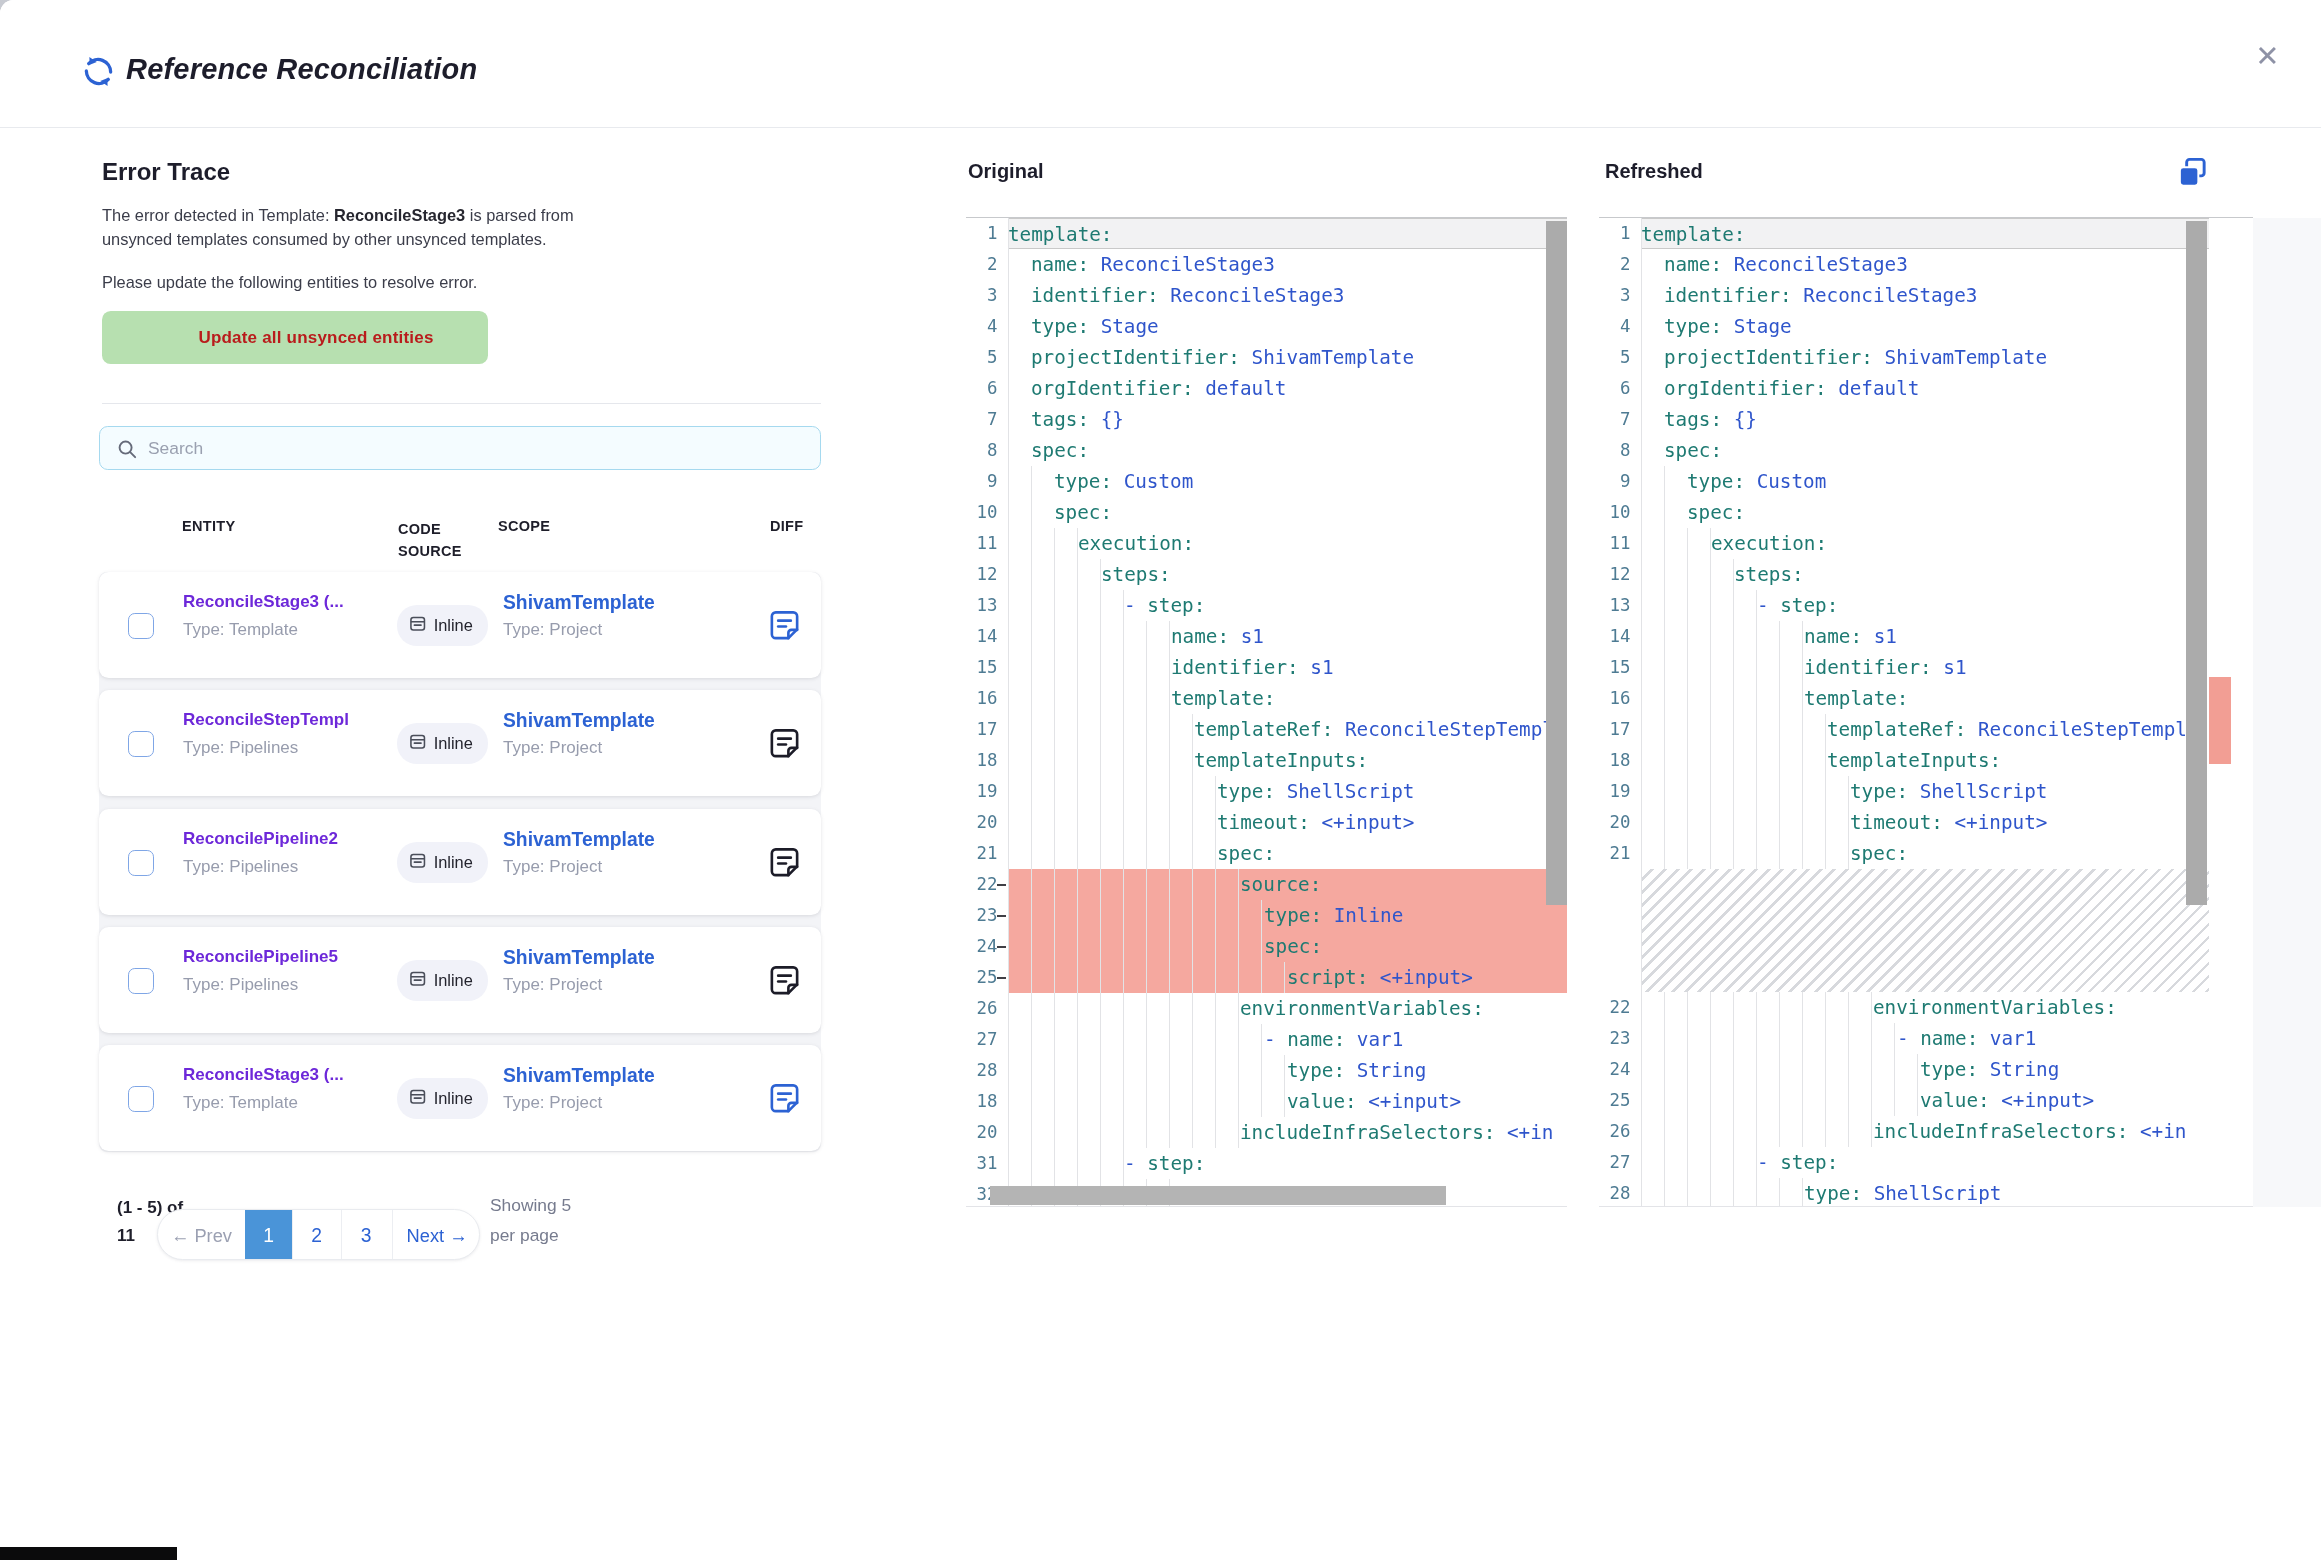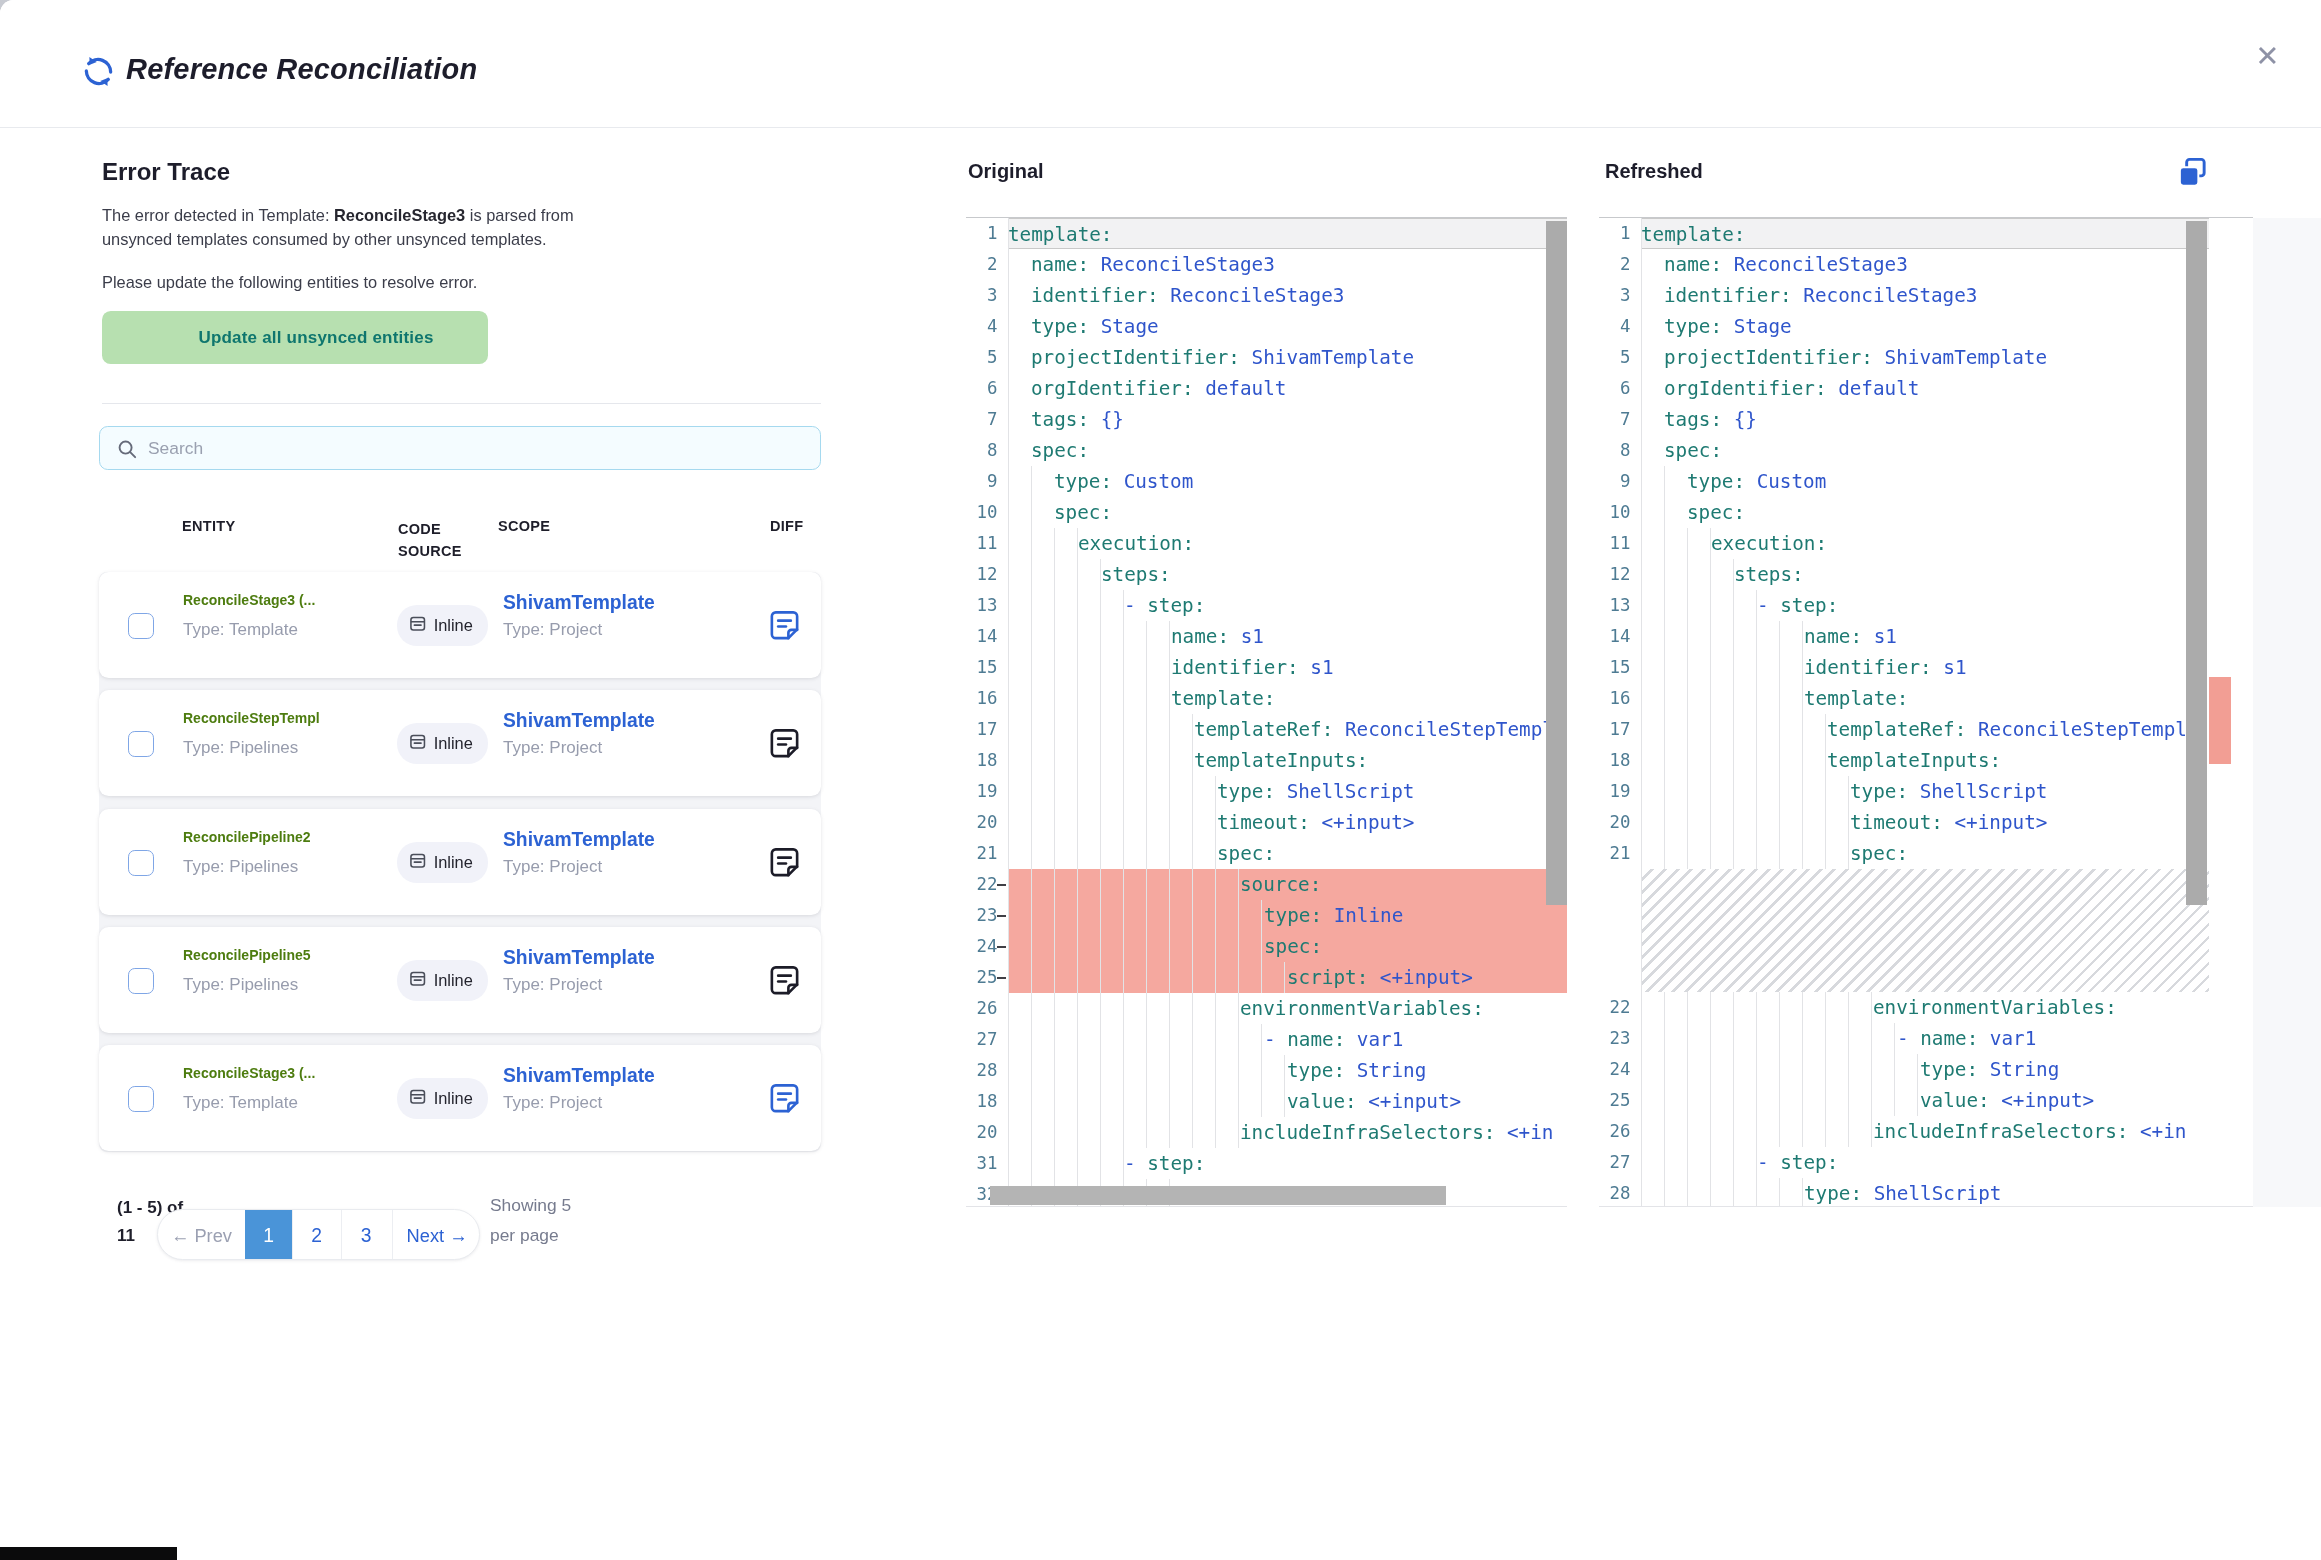--- a/index.html
+++ b/index.html
@@ -10,40 +10,40 @@
   .hdr .ricon{position:absolute;left:81px;top:54px;width:35px;height:35px;}
   .hdr .title{position:absolute;left:126px;top:53px;font-size:29px;font-weight:700;color:#1d1d2b;letter-spacing:0.2px;font-style:italic;}
   .hdr .close{position:absolute;left:2248px;top:37px;width:39px;height:39px;font-size:29px;color:#8e92a6;
     text-align:center;line-height:39px;cursor:pointer;}
   
   .sec-title{position:absolute;left:102px;top:158px;font-size:24px;font-weight:700;color:#1d1d2b;}
   .para{position:absolute;left:102px;top:203px;width:502px;font-size:16.4px;line-height:24px;color:#3b3d4a;}
   .para b{color:#26262f;}
   .note{position:absolute;left:102px;top:273px;width:502px;font-size:16.4px;color:#3b3d4a;}
   .upd-btn{position:absolute;left:102px;top:311px;width:386px;height:53px;border:none;border-radius:8.7px;
-    background:#b7e0b0;color:#0f766e;font-family:"Liberation Sans",sans-serif;font-size:17px;font-weight:700;letter-spacing:0.2px;padding-left:48px;}
+    background:#b7e0b0;color:#b91c1c;font-family:"Liberation Sans",sans-serif;font-size:17px;font-weight:700;letter-spacing:0.2px;padding-left:48px;}
   .divider{position:absolute;left:102px;top:403px;width:719px;height:1px;background:#e5e7ec;}
   .search{position:absolute;left:99px;top:426px;width:722px;height:44px;box-sizing:border-box;
     border:1.4px solid #a5d9ef;border-radius:8.7px;background:#f4fcff;}
   .search svg{position:absolute;left:17.4px;top:11.6px;}
   .search input{position:absolute;left:46px;top:3.9px;width:657px;height:33px;border:none;outline:none;background:transparent;
     font-family:"Liberation Sans",sans-serif;font-size:17.4px;color:#3b3d4a;}
   .search input::placeholder{color:#9aa0b0;}
   .thead span{position:absolute;font-size:14.5px;font-weight:700;color:#1e1e2a;letter-spacing:0.3px;}
   .th-entity{left:182px;top:518px;}
   .th-code{left:398px;top:518px;width:87px;line-height:22px;}
   .th-scope{left:498px;top:518px;}
   .th-diff{left:770px;top:518px;text-align:right;}
   
   .cards{position:absolute;left:99px;top:572px;width:722px;height:580px;background:#f3f4f7;border-radius:7.7px;}
   .card{position:absolute;left:0;width:722px;height:106px;background:#fff;border-radius:9.7px;
     box-shadow:0 1px 3.9px rgba(96,97,112,.18);}
   .cbx{position:absolute;left:29px;top:41px;width:26px;height:26px;box-sizing:border-box;
     border:1.9px solid #7fa6e6;border-radius:6.8px;background:#fff;cursor:pointer;}
-  .ename{position:absolute;left:84px;top:20px;font-size:14px;font-weight:600;color:#4d7c0f;cursor:pointer;}
+  .ename{position:absolute;left:84px;top:20px;font-size:17px;font-weight:600;color:#6d28d9;cursor:pointer;}
   .etype{position:absolute;left:84px;top:48px;font-size:17px;color:#979cad;}
   .badge{position:absolute;left:298px;top:33px;height:41px;padding:0 15.4px 0 11.6px;border-radius:20px;background:#f1f2f9;
     display:flex;align-items:center;gap:7.7px;}
   .badge span{font-size:16.4px;color:#24242e;}
   .sname{position:absolute;left:404px;top:20px;font-size:19.3px;font-weight:600;color:#2c62d3;cursor:pointer;}
   .stype{position:absolute;left:404px;top:48px;font-size:17px;color:#979cad;}
   .dicon{position:absolute;left:668px;top:36px;width:35px;height:35px;cursor:pointer;}
   .dicon.blue{color:#2c62d3;}
   .dicon.dark{color:#1c1c28;}
   

